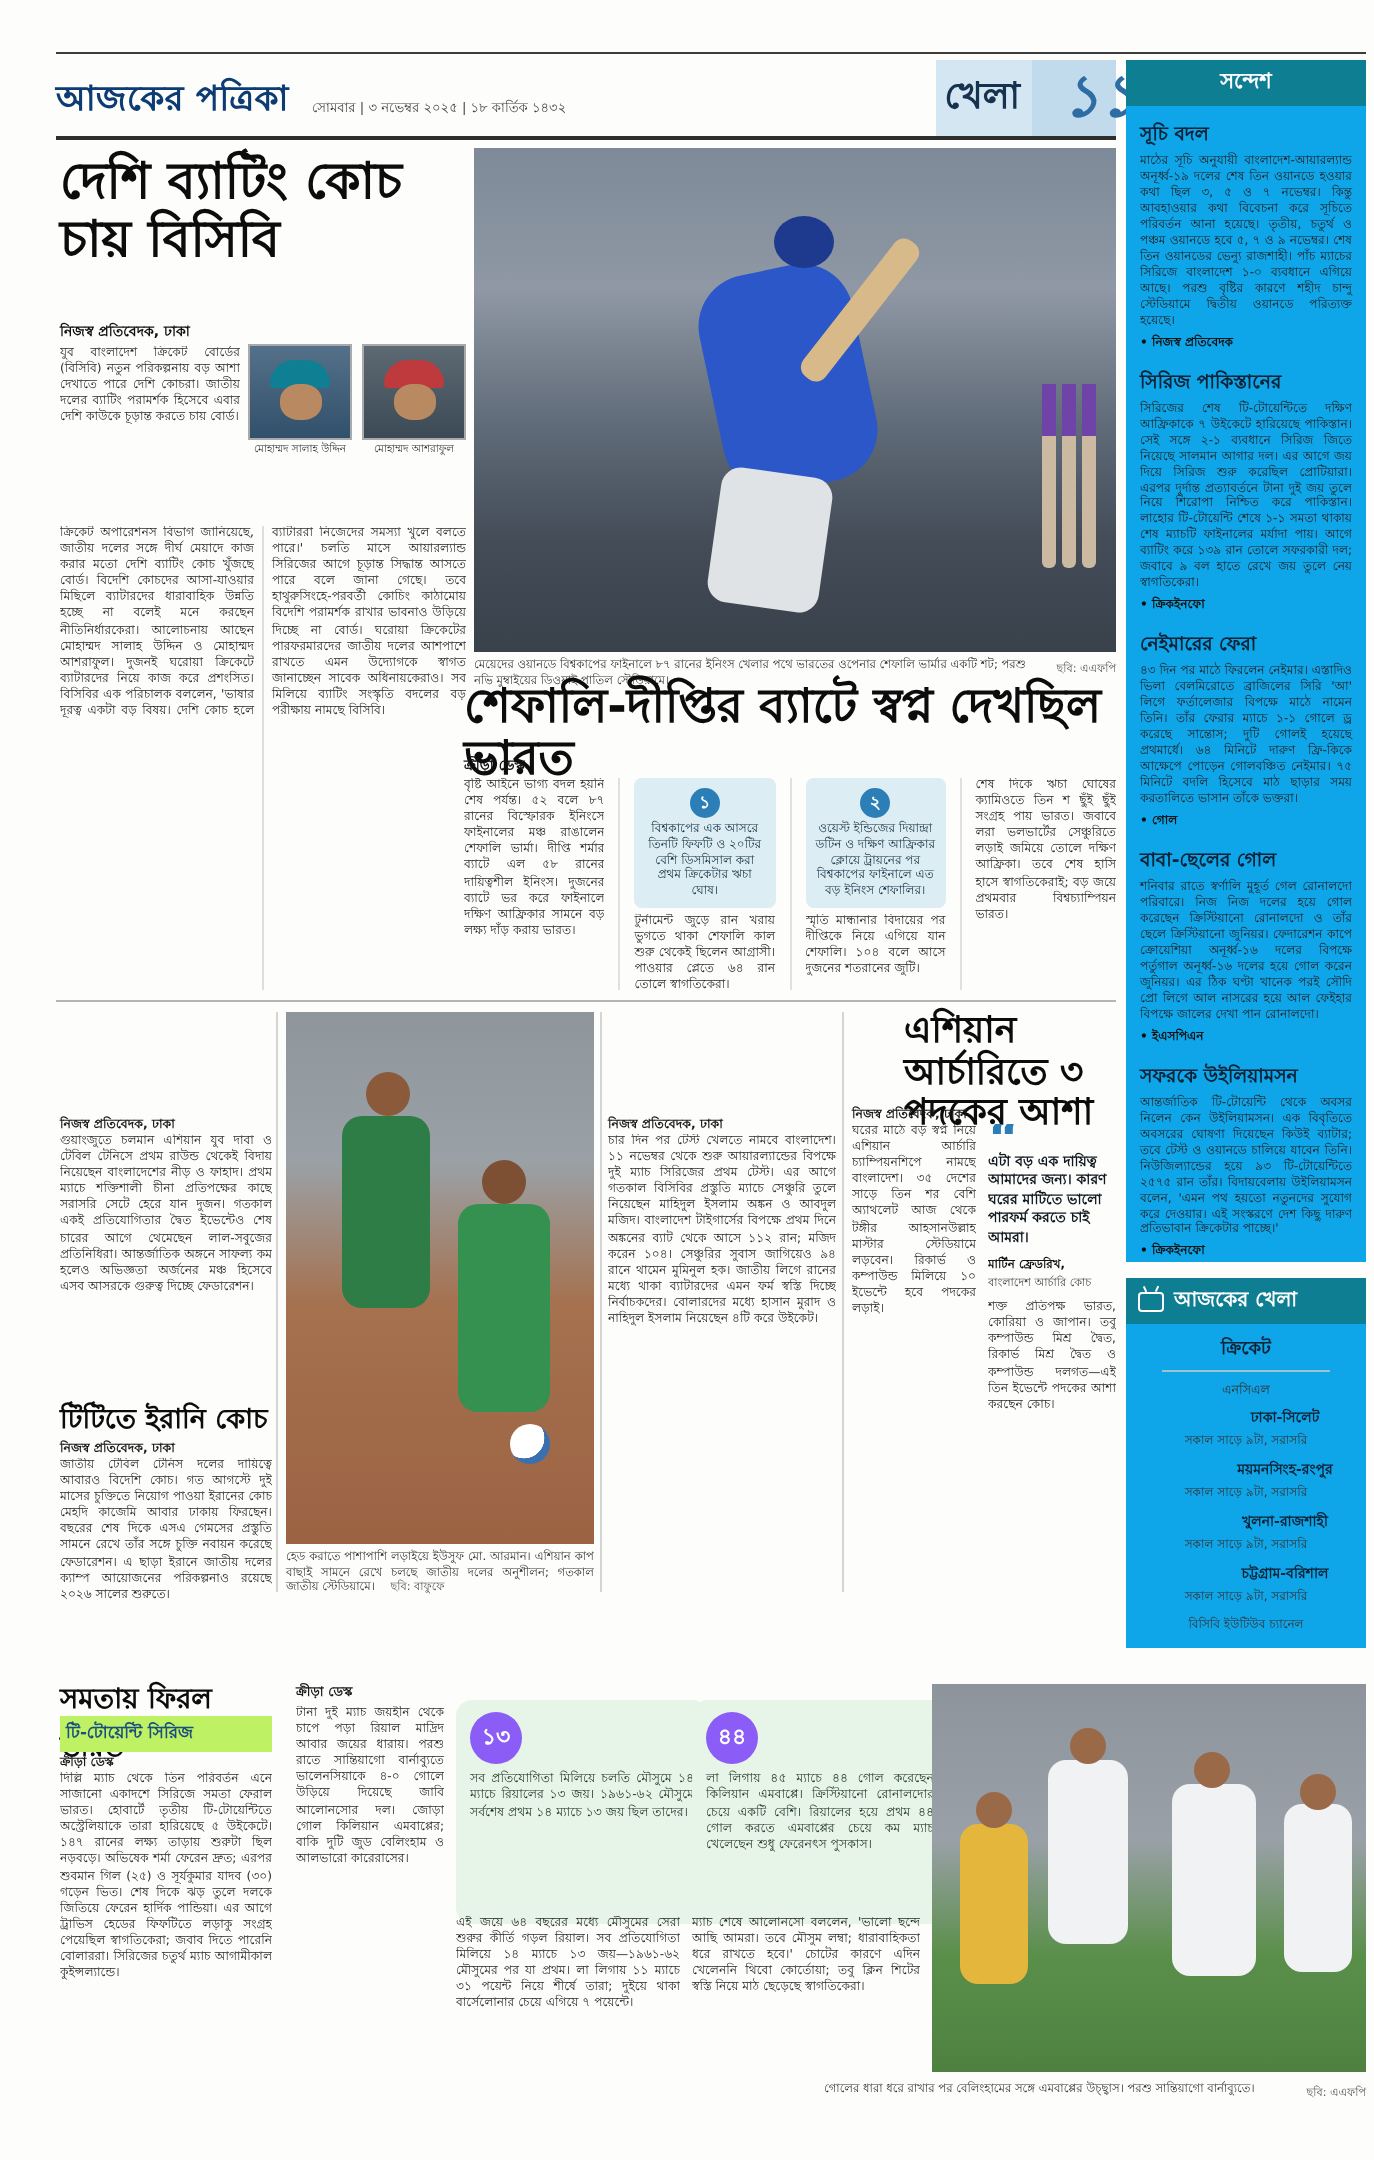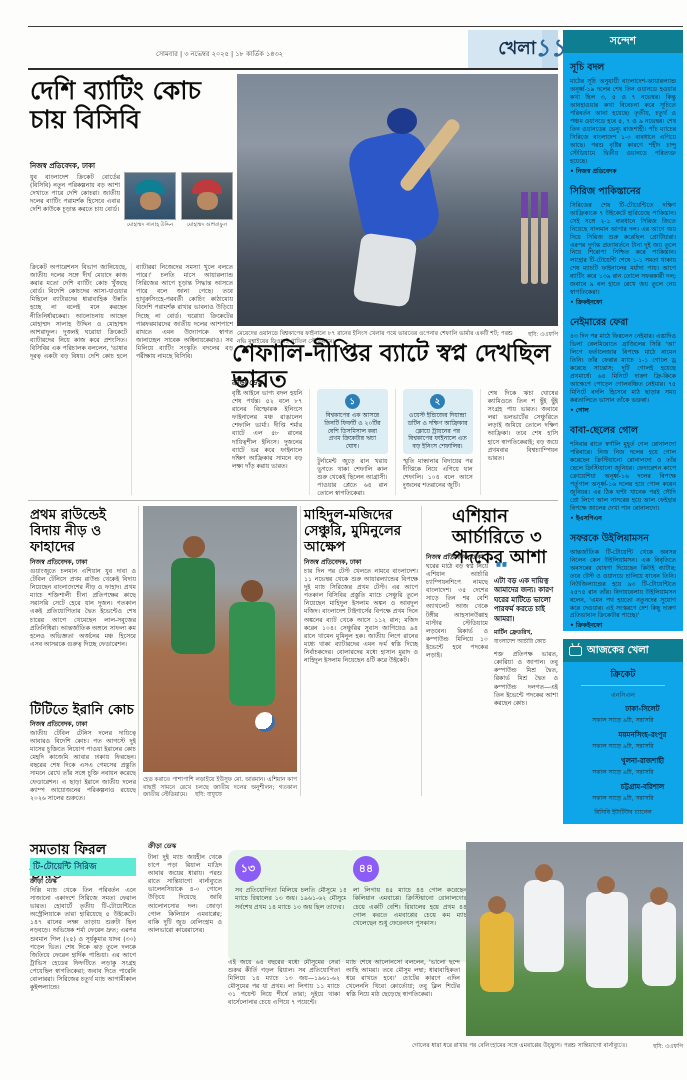--- a/index.html
+++ b/index.html
@@ -13,21 +13,21 @@
   .cap{font-size:5.8px;line-height:1.3;color:#333;}
   .credit{font-size:5.6px;color:#555;white-space:nowrap;margin-left:6px;}
   
   #topline{left:28px;top:26px;width:655px;border-top:1.6px solid #3c3c3c;height:0;}
   #logo{left:28px;top:36px;font-size:17px;font-weight:800;color:#0d3b74;letter-spacing:.2px;}
   #dateline{left:156px;top:48px;font-size:6.6px;color:#444;}
   #secbox{left:468px;top:30px;width:90px;height:38px;display:flex;}
   #secbox .khela{flex:1;background:#d3e6f1;display:flex;align-items:center;justify-content:flex-end;
      padding-right:6px;font-size:18px;font-weight:800;color:#16324e;}
   #secbox .pnum{width:16px;background:#c2dbec;display:flex;align-items:center;justify-content:center;
-     font-size:24px;font-weight:800;font-style:italic;color:#2d6da3;}
+     font-size:29px;font-weight:800;font-style:italic;color:#2d6da3;padding-left:26px;}
   #headrule{left:28px;top:68px;width:530px;height:2px;background:#2e2e2e;}
   
   #lead-head{left:30px;top:77px;width:210px;font-size:25px;line-height:1.15;}
   #lead-byline{left:30px;top:160px;}
   #coachrow{left:124px;top:172px;width:110px;display:flex;gap:5px;}
   .coach{width:52px;}
   .coach .img{height:46px;border:1px solid #aaa;position:relative;overflow:hidden;}
   .coach .nm{font-size:5.2px;text-align:center;color:#333;margin-top:1px;}
   .cimg1{background:linear-gradient(180deg,#55718a,#31506b);}
   .cimg2{background:linear-gradient(180deg,#5d6a74,#3c4a55);}
@@ -86,21 +86,21 @@
   #mD-byline{left:426px;top:552px;font-size:6.2px;font-weight:bold;}
   #mD-cols{left:426px;top:562px;width:132px;height:232px;display:flex;gap:6px;}
   #mD-cols .ca{flex:1;overflow:hidden;}
   #mD-cols .cb{width:64px;overflow:hidden;}
   .qmark{font-size:24px;line-height:14px;color:#2b7fb6;font-weight:bold;height:15px;}
   .qtext{font-size:7px;line-height:1.35;font-weight:600;color:#101820;margin-bottom:3px;}
   .qname{font-size:5.9px;font-weight:bold;color:#111;}
   .qrole{font-size:5.6px;color:#444;}
   
   #bl-head{left:30px;top:838px;width:108px;font-size:13.8px;}
-  #bl-kicker{left:30px;top:858px;width:100px;background:#5eead4;color:#1b4f7e;font-size:8.4px;
+  #bl-kicker{left:30px;top:858px;width:100px;background:#bef264;color:#1b4f7e;font-size:8.4px;
      font-weight:bold;padding:2px 3px;}
   #bl-byline{left:30px;top:876px;font-size:6.2px;font-weight:bold;}
   #bl-body{left:30px;top:886px;width:106px;height:174px;}
   
   #bm-head{left:148px;top:799px;width:330px;font-size:25.5px;}
   #bm-byline{left:148px;top:841px;font-size:6.5px;font-weight:bold;}
   #bm-c1{left:148px;top:853px;width:74px;height:206px;}
   .stat{background:#e7f5e9;border-radius:8px;padding:6px 7px;}
   .stat .sc{width:26px;height:26px;border-radius:50%;background:#8b5cf6;color:#fff;font-size:11px;
      font-weight:800;display:flex;align-items:center;justify-content:center;margin-bottom:4px;}
@@ -138,20 +138,21 @@
   .td-teams{font-size:7px;font-weight:800;color:#0d2235;margin-left:39px;}
   .td-time{font-size:6px;color:#333;}
   .td-channel{font-size:6px;text-align:center;color:#333;padding-bottom:6px;}
 </style>
 </head>
 <body>
 
 <div id="page">
 
   <div id="topline" class="abs"></div>
+  <div id="logo" class="abs">আজকের পত্রিকা</div>
   <div id="dateline" class="abs">সোমবার | ৩ নভেম্বর ২০২৫ | ১৮ কার্তিক ১৪৩২</div>
   <div id="secbox" class="abs">
     <div class="khela">খেলা</div>
     <div class="pnum">১১</div>
   </div>
   <div id="headrule" class="abs"></div>
 
   <div id="lead-head" class="abs hd">দেশি ব্যাটিং কোচ চায় বিসিবি</div>
   <div id="lead-byline" class="abs byline">নিজস্ব প্রতিবেদক, ঢাকা</div>
   <div id="coachrow" class="abs">
@@ -206,41 +207,39 @@
       <div class="small jt">স্মৃতি মান্ধানার বিদায়ের পর দীপ্তিকে নিয়ে এগিয়ে যান শেফালি। ১০৪ বলে আসে দুজনের শতরানের জুটি।</div>
     </div>
     <div class="col small jt">শেষ দিকে ঋচা ঘোষের ক্যামিওতে তিন শ ছুঁই ছুঁই সংগ্রহ পায় ভারত। জবাবে লরা ভলভার্টের সেঞ্চুরিতে লড়াই জমিয়ে তোলে দক্ষিণ আফ্রিকা। তবে শেষ হাসি হাসে স্বাগতিকেরাই; বড় জয়ে প্রথমবার বিশ্বচ্যাম্পিয়ন ভারত।</div>
   </div>
 
   <div id="divider1" class="abs"></div>
   <div id="vd1" class="abs vdiv"></div>
   <div id="vd2" class="abs vdiv"></div>
   <div id="vd3" class="abs vdiv"></div>
 
-  <div id="mA-head" class="abs hd">প্রথম রাউন্ডেই বিদায় নীড় ও ফাহাদের</div>
   <div id="mA-byline" class="abs">নিজস্ব প্রতিবেদক, ঢাকা</div>
   <div id="mA-body" class="abs small jt">গুয়াংজুতে চলমান এশিয়ান যুব দাবা ও টেবিল টেনিসে প্রথম রাউন্ড থেকেই বিদায় নিয়েছেন বাংলাদেশের নীড় ও ফাহাদ। প্রথম ম্যাচে শক্তিশালী চীনা প্রতিপক্ষের কাছে সরাসরি সেটে হেরে যান দুজন। গতকাল একই প্রতিযোগিতার দ্বৈত ইভেন্টেও শেষ চারের আগে থেমেছেন লাল-সবুজের প্রতিনিধিরা। আন্তর্জাতিক অঙ্গনে সাফল্য কম হলেও অভিজ্ঞতা অর্জনের মঞ্চ হিসেবে এসব আসরকে গুরুত্ব দিচ্ছে ফেডারেশন।</div>
 
   <div id="mB-head" class="abs hd">টিটিতে ইরানি কোচ</div>
   <div id="mB-byline" class="abs">নিজস্ব প্রতিবেদক, ঢাকা</div>
   <div id="mB-body" class="abs small jt">জাতীয় টেবিল টেনিস দলের দায়িত্বে আবারও বিদেশি কোচ। গত আগস্টে দুই মাসের চুক্তিতে নিয়োগ পাওয়া ইরানের কোচ মেহদি কাজেমি আবার ঢাকায় ফিরছেন। বছরের শেষ দিকে এসএ গেমসের প্রস্তুতি সামনে রেখে তাঁর সঙ্গে চুক্তি নবায়ন করেছে ফেডারেশন। এ ছাড়া ইরানে জাতীয় দলের ক্যাম্প আয়োজনের পরিকল্পনাও রয়েছে ২০২৬ সালের শুরুতে।</div>
 
   <div id="midphoto" class="abs">
     <div id="fp1" class="fplayer"></div>
     <div id="fp1h" style="position:absolute;border-radius:50%;background:#8a5a3b;width:22px;height:22px;left:40px;top:30px;"></div>
     <div id="fp2" class="fplayer"></div>
     <div id="fp2h" style="position:absolute;border-radius:50%;background:#7d4f33;width:22px;height:22px;left:98px;top:74px;"></div>
     <div id="fball"></div>
   </div>
   <div id="midcap" class="abs cap jt">
     <span>হেড করাতে পাশাপাশি লড়াইয়ে ইউসুফ মো. আরমান। এশিয়ান কাপ বাছাই সামনে রেখে চলছে জাতীয় দলের অনুশীলন; গতকাল জাতীয় স্টেডিয়ামে।</span>
     <span class="credit">ছবি: বাফুফে</span>
   </div>
 
-  <div id="mC-head" class="abs hd">মাহিদুল-মজিদের সেঞ্চুরি, মুমিনুলের আক্ষেপ</div>
   <div id="mC-byline" class="abs">নিজস্ব প্রতিবেদক, ঢাকা</div>
   <div id="mC-body" class="abs small jt">চার দিন পর টেস্ট খেলতে নামবে বাংলাদেশ। ১১ নভেম্বর থেকে শুরু আয়ারল্যান্ডের বিপক্ষে দুই ম্যাচ সিরিজের প্রথম টেস্ট। এর আগে গতকাল বিসিবির প্রস্তুতি ম্যাচে সেঞ্চুরি তুলে নিয়েছেন মাহিদুল ইসলাম অঙ্কন ও আবদুল মজিদ। বাংলাদেশ টাইগার্সের বিপক্ষে প্রথম দিনে অঙ্কনের ব্যাট থেকে আসে ১১২ রান; মজিদ করেন ১০৪। সেঞ্চুরির সুবাস জাগিয়েও ৯৪ রানে থামেন মুমিনুল হক। জাতীয় লিগে রানের মধ্যে থাকা ব্যাটারদের এমন ফর্ম স্বস্তি দিচ্ছে নির্বাচকদের। বোলারদের মধ্যে হাসান মুরাদ ও নাহিদুল ইসলাম নিয়েছেন ৪টি করে উইকেট।</div>
 
   <div id="mD-head" class="abs hd">এশিয়ান আর্চারিতে ৩ পদকের আশা</div>
   <div id="mD-byline" class="abs">নিজস্ব প্রতিবেদক, ঢাকা</div>
   <div id="mD-cols" class="abs">
     <div class="ca small jt">ঘরের মাঠে বড় স্বপ্ন নিয়ে এশিয়ান আর্চারি চ্যাম্পিয়নশিপে নামছে বাংলাদেশ। ৩৫ দেশের সাড়ে তিন শর বেশি অ্যাথলেট আজ থেকে টঙ্গীর আহসানউল্লাহ মাস্টার স্টেডিয়ামে লড়বেন। রিকার্ভ ও কম্পাউন্ড মিলিয়ে ১০ ইভেন্টে হবে পদকের লড়াই।</div>
     <div class="cb">
       <div class="qmark">“</div>
       <div class="qtext">এটা বড় এক দায়িত্ব আমাদের জন্য। কারণ ঘরের মাটিতে ভালো পারফর্ম করতে চাই আমরা।</div>

